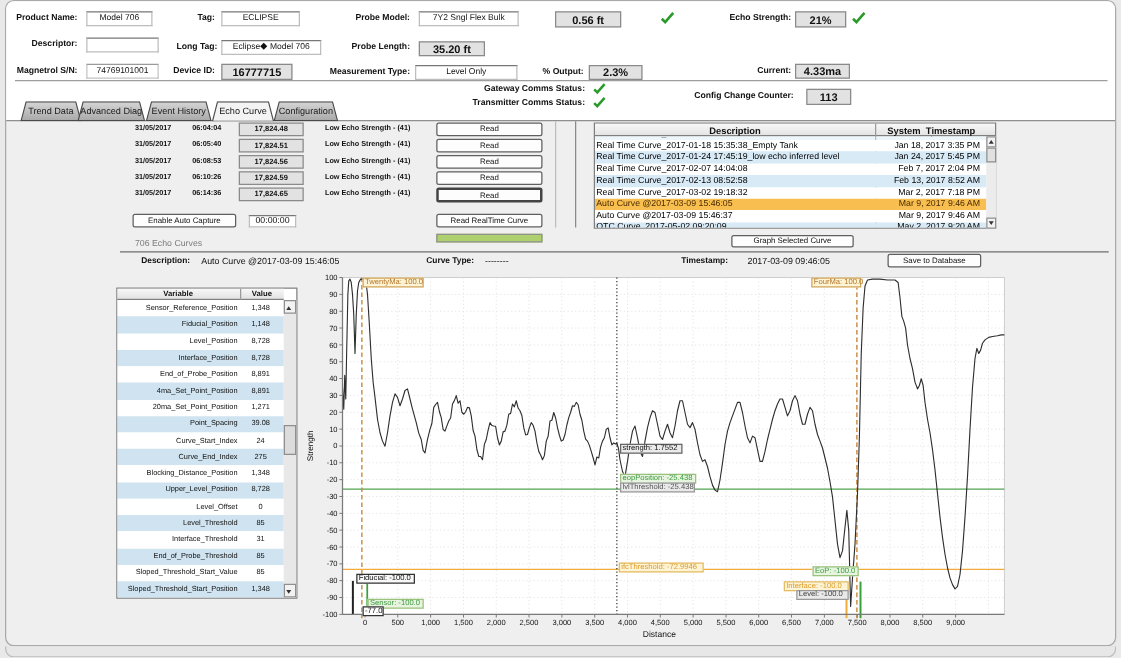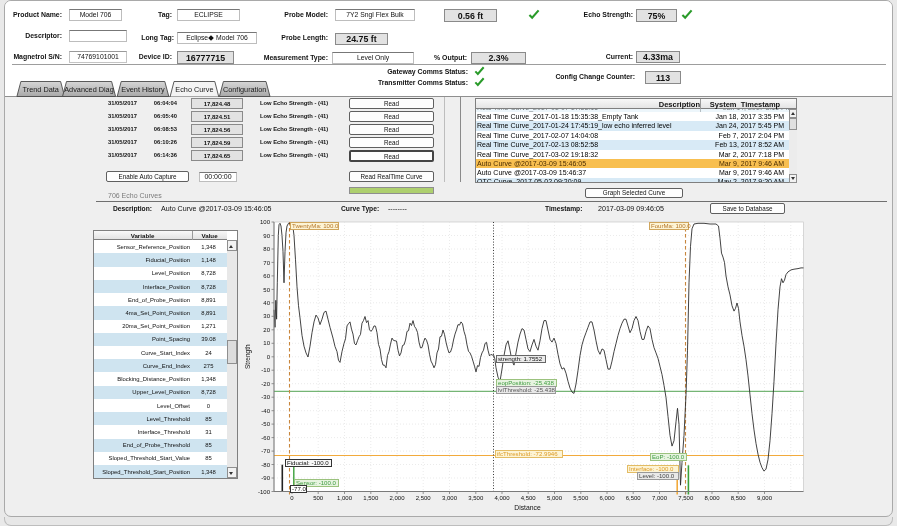--- a/index.html
+++ b/index.html
@@ -31,40 +31,40 @@
 <div class="lbl" style="left:120px;top:11px;width:52px;">Tag:</div>
 <div class="inp" style="left:177px;top:9px;width:63px;height:12px;">ECLIPSE</div>
 <div class="lbl" style="left:240px;top:11px;width:88px;">Probe Model:</div>
 <div class="inp" style="left:335px;top:9px;width:80px;height:12px;">7Y2 Sngl Flex Bulk</div>
 <div class="lbl" style="left:400px;top:11px;width:67px;">Level:</div>
 <div class="ro" style="left:444px;top:8.5px;width:53px;height:13px;line-height:12px;">0.56 ft</div>
 <svg class="chk" style="left:528px;top:9px;" width="12" height="11" viewBox="0 0 13 12">
     <path d="M1.5 6.5 L4.5 9.5 L11.5 1.5" fill="none" stroke="#2a9b2a" stroke-width="2.3"></path>
   </svg>
 <div class="lbl" style="left:570px;top:11px;width:63px;">Echo Strength:</div>
-<div class="ro" style="left:636px;top:8.5px;width:41px;height:13px;line-height:12px;">75%</div>
+<div class="ro" style="left:636px;top:8.5px;width:41px;height:13px;line-height:12px;">21%</div>
 <svg class="chk" style="left:681px;top:9px;" width="12" height="11" viewBox="0 0 13 12">
     <path d="M1.5 6.5 L4.5 9.5 L11.5 1.5" fill="none" stroke="#2a9b2a" stroke-width="2.3"></path>
   </svg>
 
 <div class="lbl" style="left:0px;top:32px;width:62px;">Descriptor:</div>
 <div class="inp" style="left:69px;top:30px;width:58px;height:12px;"></div>
 <div class="lbl" style="left:120px;top:34px;width:54px;">Long Tag:</div>
 <div class="inp" style="left:177px;top:32px;width:80px;height:12px;">Eclipse<span style="display:inline-block;width:4px;height:4px;background:#111;transform:rotate(45deg);margin:0 1px 0.5px 1px;"></span> Model 706</div>
 <div class="lbl" style="left:240px;top:34px;width:88px;">Probe Length:</div>
-<div class="ro" style="left:335px;top:32.5px;width:53px;height:12px;line-height:11px;">24.75 ft</div>
+<div class="ro" style="left:335px;top:32.5px;width:53px;height:12px;line-height:11px;">35.20 ft</div>
 
 <div class="lbl" style="left:0px;top:53px;width:62px;">Magnetrol S/N:</div>
 <div class="inp" style="left:69px;top:51px;width:58px;height:12px;border-color:#c4c4c4;border-top-color:#9a9a9a;">74769101001</div>
 <div class="lbl" style="left:120px;top:53px;width:52px;">Device ID:</div>
 <div class="ro" style="left:177px;top:51px;width:57px;height:13px;line-height:12px;">16777715</div>
 <div class="lbl" style="left:240px;top:54px;width:88px;">Measurement Type:</div>
 <div class="inp" style="left:332px;top:52px;width:82px;height:12px;">Level Only</div>
 <div class="lbl" style="left:400px;top:54px;width:67px;">% Output:</div>
-<div class="ro" style="left:471px;top:51.5px;width:55px;height:12.5px;line-height:11.5px;">2.3%</div>
+<div class="ro" style="left:471px;top:51.5px;width:43px;height:12.5px;line-height:11.5px;">2.3%</div>
 <div class="lbl" style="left:570px;top:53px;width:63px;">Current:</div>
 <div class="ro" style="left:636px;top:50.5px;width:44px;height:12.5px;line-height:11.5px;">4.33ma</div>
 
 <div class="lbl" style="left:330px;top:68px;width:138px;">Gateway Comms Status:</div>
 <svg class="chk" style="left:474px;top:66px;" width="11" height="10" viewBox="0 0 13 12">
     <path d="M1.5 6.5 L4.5 9.5 L11.5 1.5" fill="none" stroke="#2a9b2a" stroke-width="2.4"></path>
   </svg>
 <div class="lbl" style="left:330px;top:78.5px;width:138px;">Transmitter Comms Status:</div>
 <svg class="chk" style="left:474px;top:77px;" width="11" height="10" viewBox="0 0 13 12">
     <path d="M1.5 6.5 L4.5 9.5 L11.5 1.5" fill="none" stroke="#2a9b2a" stroke-width="2.4"></path>
@@ -128,21 +128,21 @@
 <div class="btn" style="left:349px;top:170.5px;width:85px;height:11px;line-height:9.5px;">Read RealTime Curve</div>
 <div class="abs" style="left:349px;top:187px;width:85px;height:7px;background:#aed06f;border:1px solid #8f8f8f;"></div>
 <div class="plain" style="left:108px;top:192px;color:#7b7b7b;font-size:7px;">706 Echo Curves</div>
 
 <div class="abs" style="left:444px;top:97px;width:1px;height:85px;background:#bdbdbd;"></div>
 <div class="abs" style="left:460px;top:97px;width:1px;height:85px;background:#8a8a8a;"></div>
 
 <div class="abs" style="left:475px;top:98px;width:322px;height:85px;background:#fff;border:1px solid #7f7f7f;"></div>
 <div class="abs" style="left:476px;top:99px;width:320px;height:9.5px;background:linear-gradient(#f8f8f8,#e4e4e4);border-bottom:1px solid #7f7f7f;"></div>
 <div class="abs" style="left:700px;top:99px;width:1px;height:83px;background:#9a9a9a;"></div>
-<div class="blt" style="left:476px;top:100px;width:224px;text-align:right;font-size:7.5px;">Description</div>
+<div class="blt" style="left:476px;top:100px;width:224px;text-align:center;font-size:7.5px;">Description</div>
 <div class="blt" style="left:701px;top:100px;width:88px;text-align:center;font-size:7.5px;">System&nbsp;&nbsp;Timestamp</div>
 <div class="abs" style="left:476px;top:108.5px;width:313px;height:3.5px;overflow:hidden;">
   <div style="position:absolute;left:1px;top:-5px;font-size:7px;color:#111;white-space:nowrap;">Real Time Curve_2017-01-07 17:55:15</div>
   <div style="position:absolute;left:247px;top:-5px;font-size:7px;color:#111;white-space:nowrap;">Jan 14, 2017 3:15 PM</div>
   <div style="position:absolute;left:0;top:0;width:100%;height:100%;background:#d8eaf6;opacity:0.45;"></div>
 </div>
 <div class="abs" style="left:476px;top:112px;width:313px;height:9.4px;background:#fff;">
     <span style="position:absolute;left:1px;top:1px;font-size:7px;white-space:nowrap;">Real Time Curve_2017-01-18 15:35:38_Empty Tank</span>
     <span style="position:absolute;right:5px;top:1px;font-size:7px;white-space:nowrap;">Jan 18, 2017 3:35 PM</span>
   </div>

